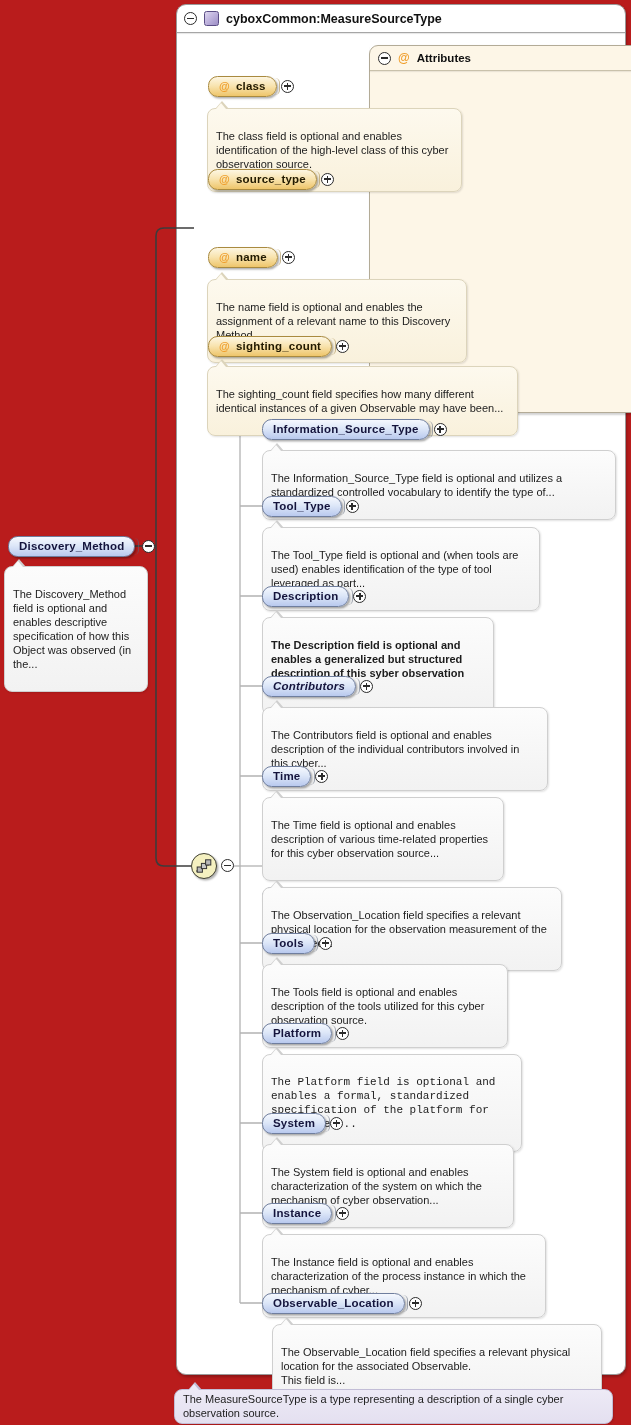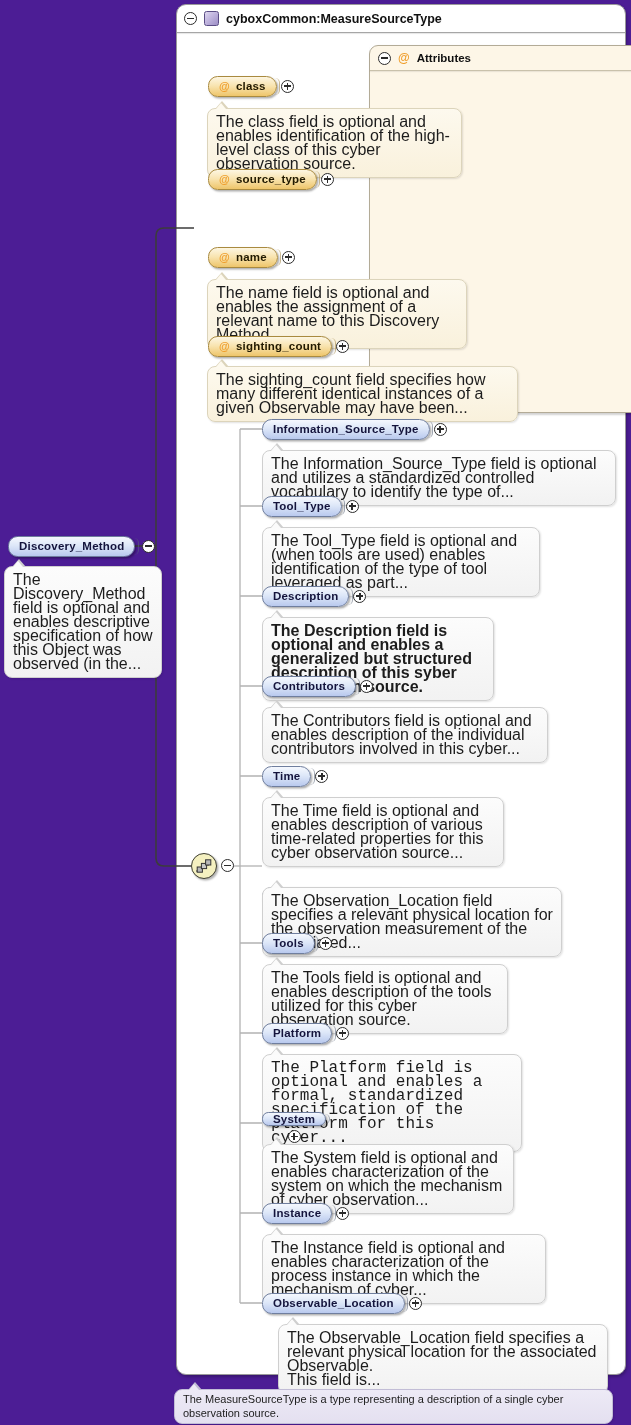--- a/index.html
+++ b/index.html
@@ -1,19 +1,19 @@
 <!DOCTYPE html>
 <html><head>
 <meta charset="utf-8">
 <style>
   * { margin:0; padding:0; box-sizing:border-box; }
   body { background:#fff; }
   .canvas {
     position:relative; width:631px; height:1425px; overflow:hidden;
-    background:#4c1d95; font-family:"Liberation Sans", sans-serif; color:#1a1a1a;
+    background:#b91c1c; font-family:"Liberation Sans", sans-serif; color:#1a1a1a;
   }
 
   
   .main-box {
     position:absolute; left:176px; top:4px; width:450px; height:1371px;
     background:#fff; border:1px solid #9a9a9a; border-radius:10px;
     box-shadow:1px 2px 3px rgba(0,0,0,0.25);
   }
   .title-row {
     position:absolute; left:0; top:0; right:0; height:28px;
@@ -73,21 +73,21 @@
     height:1.4px; background:#2b2b2b;
   }
   .circle.plus::after {
     content:""; position:absolute; top:2px; bottom:2px; left:50%; margin-left:-0.7px;
     width:1.4px; background:#2b2b2b;
   }
   .circle.abs { position:absolute; }
 
   
   .tooltip {
-    position:absolute; padding:6px 8px; font-size:16px; line-height:14px; color:#1c1c1c;
+    position:absolute; padding:20px 8px; font-size:11px; line-height:14px; color:#1c1c1c;
     background:linear-gradient(#fcfcfc,#f2f2f2); border:1px solid #cfcfcf; border-radius:8px;
     box-shadow:1px 1px 2px rgba(0,0,0,0.12); white-space:pre-line;
   }
   .tooltip::before {
     content:""; position:absolute; top:-8px; left:7px; width:0; height:0;
     border-left:7px solid transparent; border-right:7px solid transparent;
     border-bottom:8px solid #cfcfcf;
   }
   .tooltip::after {
     content:""; position:absolute; top:-6.4px; left:8.4px; width:0; height:0;
@@ -189,21 +189,21 @@
 
     <path d="M234 866 H262" stroke="#b2b2b2" stroke-width="1.3" fill="none"></path>
     <path d="M240 429 V1303" stroke="#b2b2b2" stroke-width="1.3" fill="none"></path>
     <path d="M240 429 H262 M240 506 H262 M240 596 H262 M240 686 H262 M240 776 H262 M240 943 H262 M240 1033 H262 M240 1123 H262 M240 1213 H262 M240 1303 H262" stroke="#b2b2b2" stroke-width="1.3" fill="none"></path>
   </svg>
 
   <div class="row layer-top" style="left:8px; top:535px;">
     <span class="badge el-badge">Discovery_Method</span>
     <span class="circle" style="margin-left:3px;"></span>
   </div>
-  <div class="tooltip layer-top" style="left:4px; top:566px; width:158px;">The Discovery_Method field is optional and enables descriptive specification of how this Object was observed (in the...</div>
+  <div class="tooltip layer-top" style="left:4px; top:566px; width:144px;">The Discovery_Method field is optional and enables descriptive specification of how this Object was observed (in the...</div>
 
   <div class="seq-icon layer-top">
     <svg width="20" height="20" viewBox="0 0 20 20">
       <path d="M2 15 L8 15 M12 9 L15 9" stroke="#444" stroke-width="1.2" fill="none"></path>
       <path d="M6 13 L14 5" stroke="#444" stroke-width="1.2" fill="none"></path>
       <rect x="3.2" y="11" width="5.2" height="5.2" fill="#b8b8b8" stroke="#333" stroke-width="1"></rect>
       <rect x="7.4" y="7.4" width="5.2" height="5.2" fill="#c8c8c8" stroke="#333" stroke-width="1"></rect>
       <rect x="11.6" y="3.8" width="5.2" height="5.2" fill="#b8b8b8" stroke="#333" stroke-width="1"></rect>
     </svg>
   </div>
@@ -220,21 +220,21 @@
     <span class="circle plus"></span>
   </div>
   <div class="tooltip layer-top" style="left:262px; top:527px; width:278px;">The Tool_Type field is optional and (when tools are used) enables identification of the type of tool leveraged as part...</div>
 
   <div class="row layer-top" style="left:262px; top:585px;">
     <span class="badge el-badge">Description</span>
     <span class="circle plus"></span>
   </div>
   <div class="tooltip layer-top" style="left:262px; top:617px; width:232px;font-weight:bold;">The Description field is optional and enables a generalized but structured description of this syber observation source.</div>
 
-  <div class="row layer-top" style="left:262px; top:675px;">
+  <div class="row layer-top" style="left:262px; top:675px;font-style:italic;">
     <span class="badge el-badge">Contributors</span>
     <span class="circle plus"></span>
   </div>
   <div class="tooltip layer-top" style="left:262px; top:707px; width:286px;">The Contributors field is optional and enables description of the individual contributors involved in this cyber...</div>
 
   <div class="row layer-top" style="left:262px; top:765px;">
     <span class="badge el-badge">Time</span>
     <span class="circle plus"></span>
   </div>
   <div class="tooltip layer-top" style="left:262px; top:797px; width:242px;">The Time field is optional and enables description of various time-related properties for this cyber observation source...</div>
@@ -250,34 +250,34 @@
     <span class="circle plus"></span>
   </div>
   <div class="tooltip layer-top" style="left:262px; top:964px; width:246px;">The Tools field is optional and enables description of the tools utilized for this cyber observation source.</div>
 
   <div class="row layer-top" style="left:262px; top:1022px;">
     <span class="badge el-badge">Platform</span>
     <span class="circle plus"></span>
   </div>
   <div class="tooltip layer-top" style="left:262px; top:1054px; width:260px;font-family:Liberation Mono, monospace;">The Platform field is optional and enables a formal, standardized specification of the platform for this cyber...</div>
 
-  <div class="row layer-top" style="left:262px; top:1112px;flex-direction:column;">
+  <div class="row layer-top" style="left:262px; top:1112px;">
     <span class="badge el-badge">System</span>
     <span class="circle plus"></span>
   </div>
   <div class="tooltip layer-top" style="left:262px; top:1144px; width:252px;">The System field is optional and enables characterization of the system on which the mechanism of cyber observation...</div>
 
   <div class="row layer-top" style="left:262px; top:1202px;text-align:center;">
     <span class="badge el-badge">Instance</span>
     <span class="circle plus"></span>
   </div>
   <div class="tooltip layer-top" style="left:262px; top:1234px; width:284px;">The Instance field is optional and enables characterization of the process instance in which the mechanism of cyber...</div>
 
   <div class="row layer-top" style="left:262px; top:1292px;">
     <span class="badge el-badge">Observable_Location</span>
     <span class="circle plus"></span>
   </div>
-  <div class="tooltip layer-top" style="left:278px; top:1324px; width:330px;">The Observable_Location field specifies a relevant physical location for the associated Observable.
+  <div class="tooltip layer-top" style="left:272px; top:1324px; width:330px;">The Observable_Location field specifies a relevant physical location for the associated Observable.
 This field is...</div>
 
   <div class="note layer-top">The MeasureSourceType is a type representing a description of a single cyber observation source.</div>
 
 </div>
 
 </body></html>

